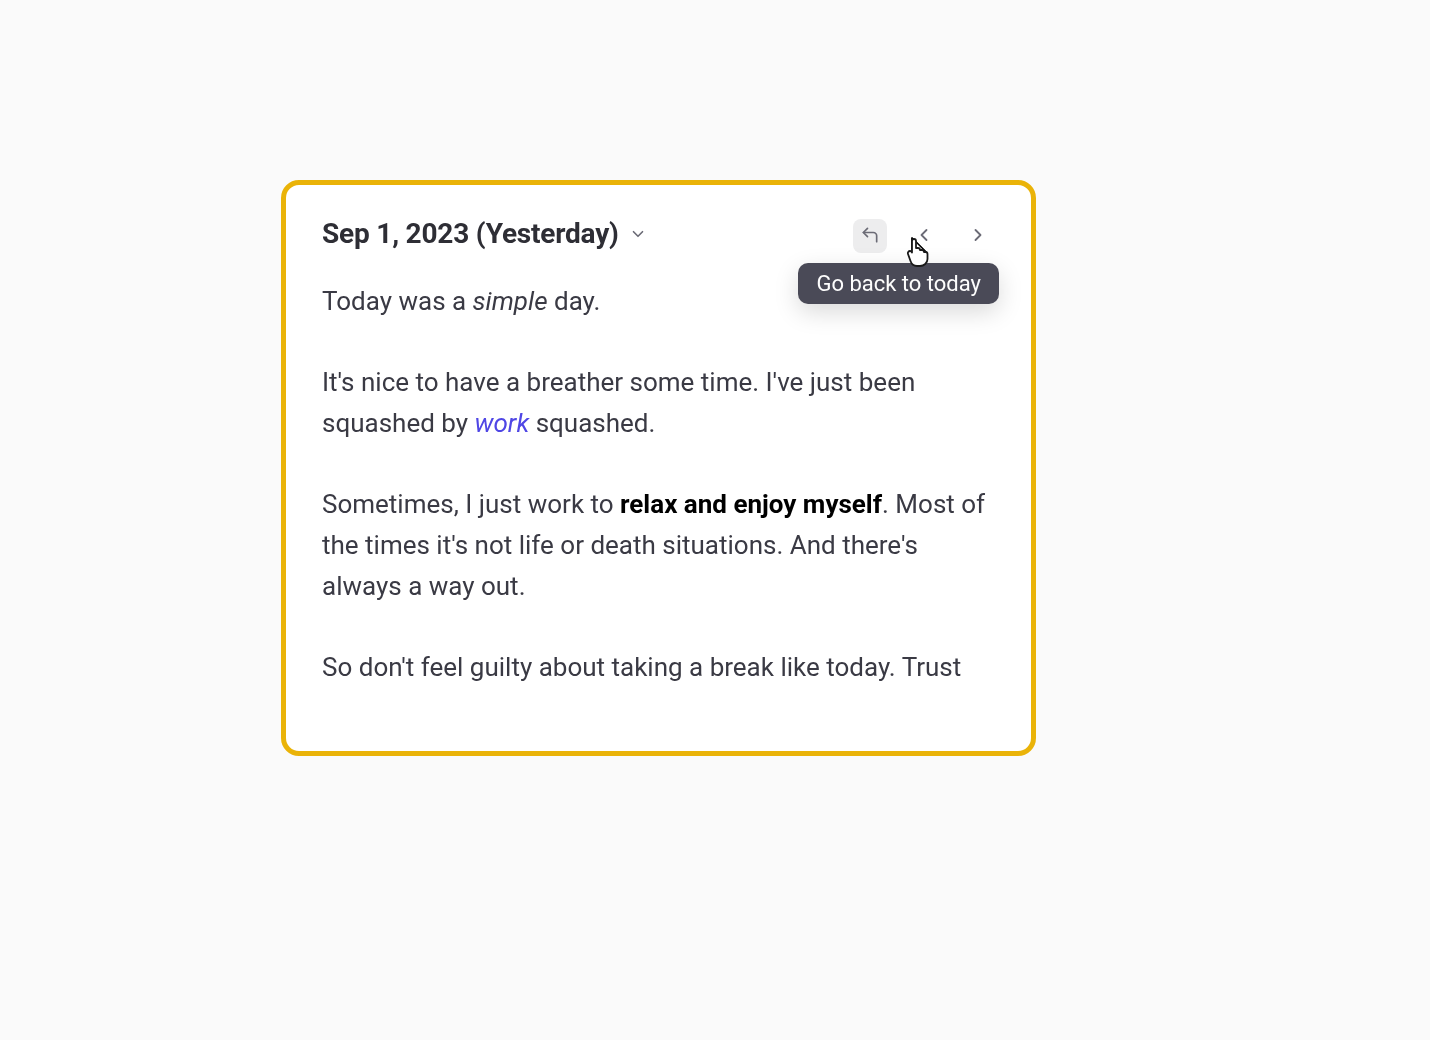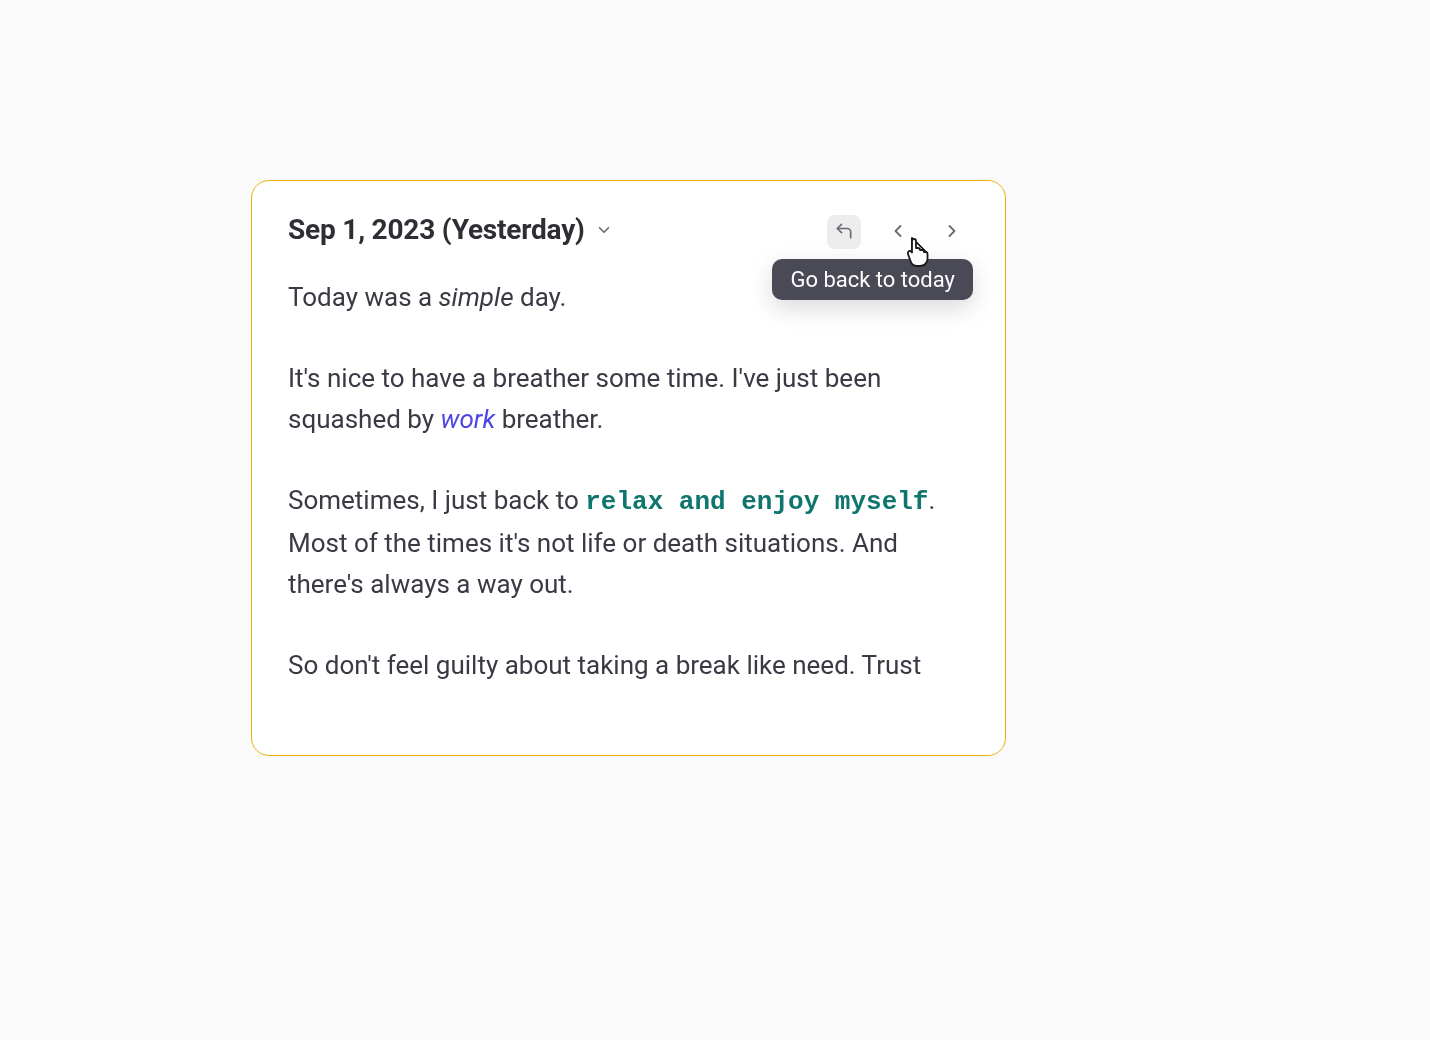--- a/index.html
+++ b/index.html
@@ -14,26 +14,26 @@
       font-family: -apple-system, BlinkMacSystemFont, "Segoe UI", Roboto, "Helvetica Neue", Arial, sans-serif;
       display: flex;
       align-items: center;
       justify-content: center;
       position: relative;
     }
     .card {
       width: 755px;
       height: 576px;
       background: #ffffff;
-      border: 1px solid #eab308;
+      border: 5px solid #eab308;
       border-radius: 18px;
       padding: 32px 36px 0 36px;
       position: absolute;
       top: 180px;
-      left: 251px;
+      left: 281px;
       overflow: hidden;
     }
     .card-header {
       display: flex;
       align-items: flex-start;
       justify-content: space-between;
       margin-bottom: 28px;
     }
     .date-title-wrap {
       display: flex;
@@ -93,22 +93,21 @@
       font-weight: 400;
     }
     .entry-body p {
       margin-bottom: 40px;
     }
     .entry-body em {
       font-style: italic;
     }
     .entry-body strong {
       font-weight: 700;
-      color: #0f766e;
-      font-family: Liberation Mono, monospace;
+      color: #000000;
     }
     .entry-body a.link {
       color: #4f46e5;
       text-decoration: none;
       font-style: italic;
     }
     .cursor-pointer-img {
       position: absolute;
       top: 235px;
       left: 903px;
@@ -154,26 +153,26 @@
       </button>
       <div class="tooltip">Go back to today</div>
     </div>
   </div>
 
   <div class="entry-body">
     <p>
       <span>Today was a </span><em>simple</em><span> day.</span>
     </p>
     <p>
-      <span>It's nice to have a breather some time. I've just been squashed by </span><a class="link">work</a><span> breather.</span>
+      <span>It's nice to have a breather some time. I've just been squashed by </span><a class="link">work</a><span> squashed.</span>
     </p>
     <p>
-      <span>Sometimes, I just back to </span><strong>relax and enjoy myself</strong><span>. Most of the times it's not life or death situations. And there's always a way out.</span>
+      <span>Sometimes, I just work to </span><strong>relax and enjoy myself</strong><span>. Most of the times it's not life or death situations. And there's always a way out.</span>
     </p>
-    <p>So don't feel guilty about taking a break like need. Trust</p>
+    <p>So don't feel guilty about taking a break like today. Trust</p>
   </div>
 </div>
 
 <div class="cursor-pointer-img">
   <svg width="30" height="34" viewBox="0 0 30 34">
     <g>
       <path d="M9 3 L9 22 L13 18 L16 26 L20 24 L17 17 L23 17 Z" fill="white" stroke="black" stroke-width="1.6" stroke-linejoin="round"></path>
       <path d="M8 3 L8 22 L12 18 L15 26 L19 24 L16 17 L22 17 Z" fill="white" stroke="black" stroke-width="1.2" stroke-linejoin="round" transform="translate(1,0)"></path>
     </g>
     <g transform="translate(2,2)">

